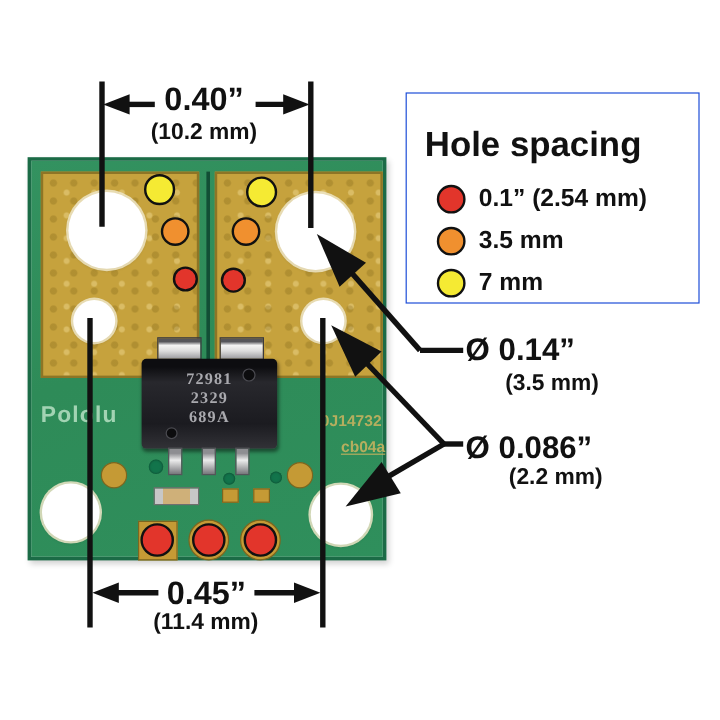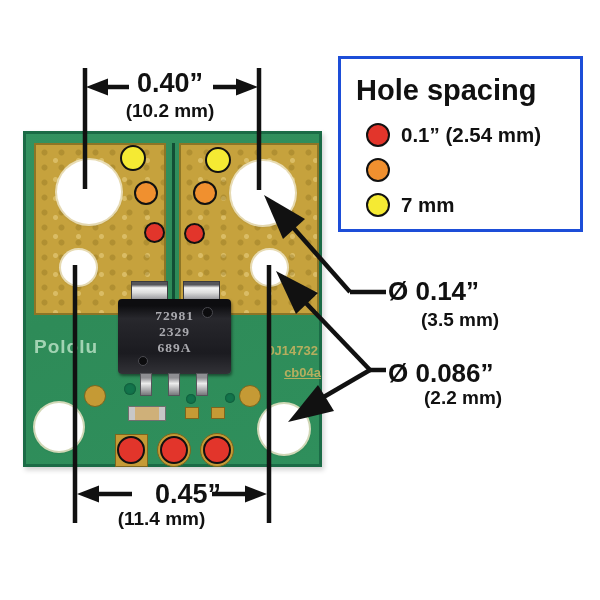--- a/index.html
+++ b/index.html
@@ -58,23 +58,23 @@
   .etch{color:rgba(205,180,95,0.85);font-weight:bold;}
   
   .dim-primary{font-size:27px;font-weight:bold;color:#111;text-align:center;white-space:nowrap;}
   .dim-secondary{font-size:19px;font-weight:bold;color:#111;text-align:center;white-space:nowrap;}
   .callout-primary{font-size:26px;font-weight:bold;color:#111;white-space:nowrap;}
   .callout-secondary{font-size:19px;font-weight:bold;color:#111;white-space:nowrap;}
   #overlay{position:absolute;left:0;top:0;z-index:30;pointer-events:none;}
   .lbl{z-index:35;text-align:center;}
   
   #legend{
-    position:absolute;left:338px;top:56px;width:245px;height:176px;
-    background:#fff;border:3px solid #1d4ed8;box-sizing:border-box;z-index:20;
-    padding:16px 0 0 15px;
+    position:absolute;left:338px;top:77px;width:245px;height:176px;
+    background:#fff;border:1px solid #1d4ed8;box-sizing:border-box;z-index:20;
+    padding:28px 0 0 15px;
   }
   #legend .title{font-size:29px;font-weight:bold;color:#111;line-height:1.1;}
   #legend .rows{margin-top:14px;display:flex;flex-direction:column;gap:6px;}
   #legend .row{display:flex;align-items:center;height:29px;}
   #legend .swatch{width:24px;height:24px;border-radius:50%;border:2.5px solid #111;
     box-sizing:border-box;margin-left:10px;flex:none;}
   #legend .row-label{font-size:20.5px;font-weight:bold;color:#111;margin-left:11px;white-space:nowrap;text-align:center;}
 </style>
 </head>
 <body>
@@ -166,38 +166,39 @@
       <polygon points="267,494 245,485.5 245,502.5"></polygon>
       <polygon points="264,195 305,219 283,239"></polygon>
       <polygon points="276,271 318,293 296,314"></polygon>
       <polygon points="288,422 318,385 334,411"></polygon>
     </g>
   </svg>
 
   <div class="dim-primary abs lbl" style="left:110px;top:68px;width:120px;">0.40”</div>
   <div class="dim-secondary abs lbl" style="left:100px;top:100px;width:140px;">(10.2 mm)</div>
 
-  <div class="dim-primary abs lbl" style="left:128px;top:479px;width:120px;">0.45”</div>
-  <div class="dim-secondary abs lbl" style="left:94px;top:508px;width:135px;">(11.4 mm)</div>
+  <div class="dim-primary abs lbl" style="left:112px;top:479px;width:120px;">0.45”</div>
+  <div class="dim-secondary abs lbl" style="left:104px;top:508px;width:135px;">(11.4 mm)</div>
 
   <div class="callout-primary abs lbl" style="left:388px;top:276px;">Ø 0.14”</div>
   <div class="callout-secondary abs lbl" style="left:421px;top:309px;">(3.5 mm)</div>
 
   <div class="callout-primary abs lbl" style="left:388px;top:358px;">Ø 0.086”</div>
   <div class="callout-secondary abs lbl" style="left:424px;top:387px;">(2.2 mm)</div>
 
   <div id="legend">
     <div class="title">Hole spacing</div>
     <div class="rows">
       <div class="row">
         <span class="swatch" style="background:#e2352b;"></span>
         <span class="row-label">0.1” (2.54 mm)</span>
       </div>
       <div class="row">
         <span class="swatch" style="background:#f0902f;"></span>
+        <span class="row-label">3.5 mm</span>
       </div>
       <div class="row">
         <span class="swatch" style="background:#f5ea33;"></span>
         <span class="row-label">7 mm</span>
       </div>
     </div>
   </div>
 
 </div>
 

